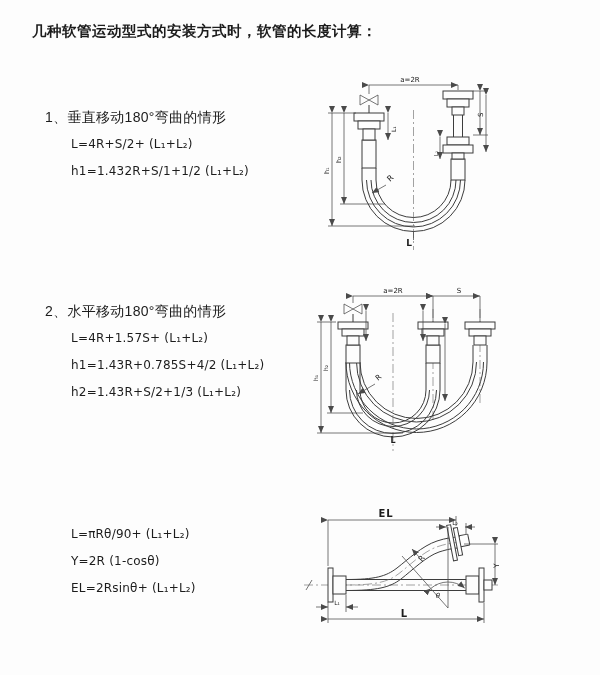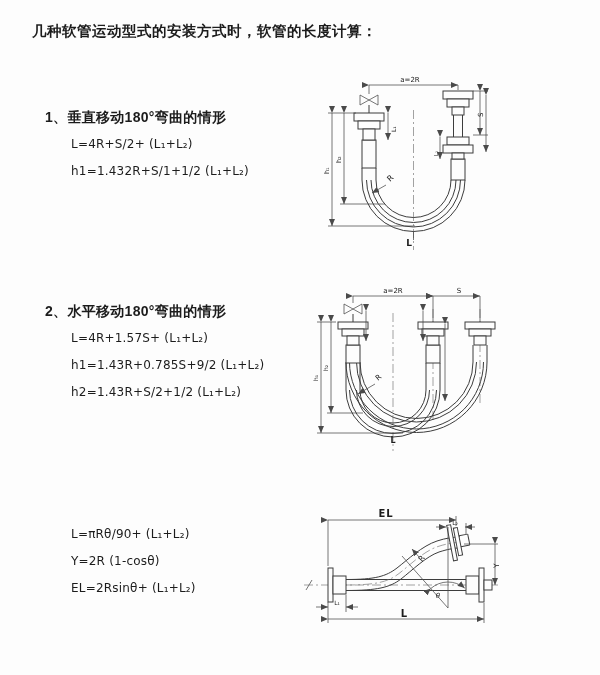--- a/index.html
+++ b/index.html
@@ -1,21 +1,21 @@
 <!DOCTYPE html>
 <html><head>
 <meta charset="utf-8">
 <style>
   html,body{margin:0;padding:0;}
   body{background:#e8e8e8;}
   .page{position:relative;width:600px;height:675px;background:#fdfdfd;margin:0 auto;overflow:hidden;
         font-family:"Liberation Sans","DejaVu Sans",sans-serif;color:#1c1c1c;}
   .title{position:absolute;left:32px;top:22px;font-size:14.5px;font-weight:700;letter-spacing:.5px;}
   .sec{position:absolute;left:45px;width:270px;}
-  .sec-head{font-size:14px;font-weight:700;letter-spacing:.3px;line-height:19px;}
+  .sec-head{font-size:14px;font-weight:400;letter-spacing:.3px;line-height:19px;}
   .formula{font-family:"DejaVu Sans",sans-serif;font-size:12px;font-weight:400;line-height:19px;
            margin:8px 0 0 26px;letter-spacing:.2px;white-space:pre;}
   .diag{position:absolute;}
   svg{display:block;overflow:visible;}
   .hose{stroke:#3d3d3d;stroke-width:1;fill:none;}
   .fl{stroke:#3d3d3d;stroke-width:1;fill:#fdfdfd;}
   .dim{stroke:#4a4a4a;stroke-width:.75;fill:none;}
   .cl{stroke:#7a7a7a;stroke-width:.7;fill:none;stroke-dasharray:9 3 2 3;}
   .lbl{font-family:"DejaVu Sans",sans-serif;fill:#1c1c1c;}
 </style>
@@ -28,22 +28,22 @@
 
   <div class="sec" style="top:108px">
     <div class="sec-head">1、垂直移动180°弯曲的情形</div>
     <div class="formula">L=4R+S/2+ (L₁+L₂)</div>
     <div class="formula">h1=1.432R+S/1+1/2 (L₁+L₂)</div>
   </div>
 
   <div class="sec" style="top:302px">
     <div class="sec-head">2、水平移动180°弯曲的情形</div>
     <div class="formula">L=4R+1.57S+ (L₁+L₂)</div>
-    <div class="formula">h1=1.43R+0.785S+9/2 (L₁+L₂)</div>
-    <div class="formula">h2=1.43R+S/2+1/2 (L₁+L₂)</div>
+    <div class="formula">h1=1.43R+0.785S+4/2 (L₁+L₂)</div>
+    <div class="formula">h2=1.43R+S/2+1/3 (L₁+L₂)</div>
   </div>
 
   <div class="sec" style="top:517px">
     <div class="formula">L=πRθ/90+ (L₁+L₂)</div>
     <div class="formula">Y=2R (1-cosθ)</div>
     <div class="formula">EL=2Rsinθ+ (L₁+L₂)</div>
   </div>
 
   <div class="diag" style="left:312px;top:68px">
     <svg width="280" height="192" viewBox="0 0 280 192">

